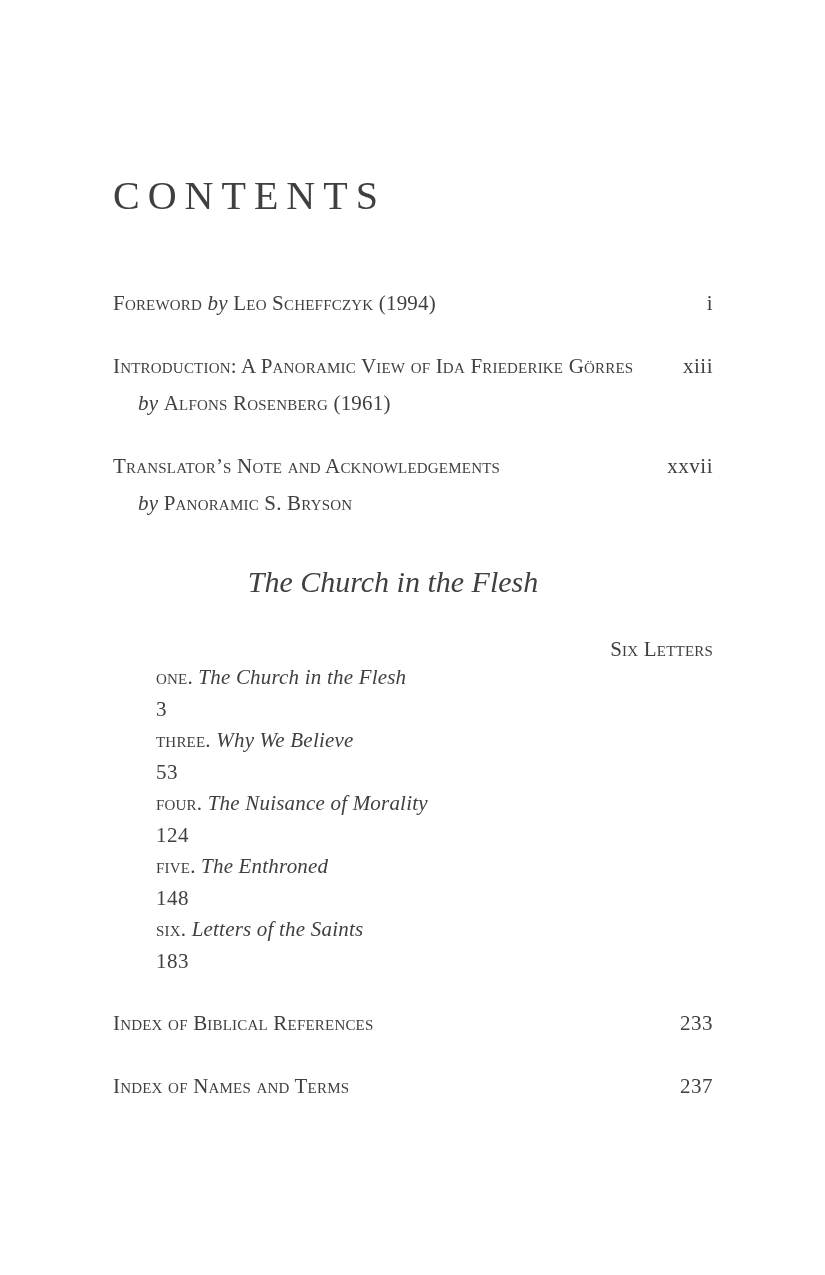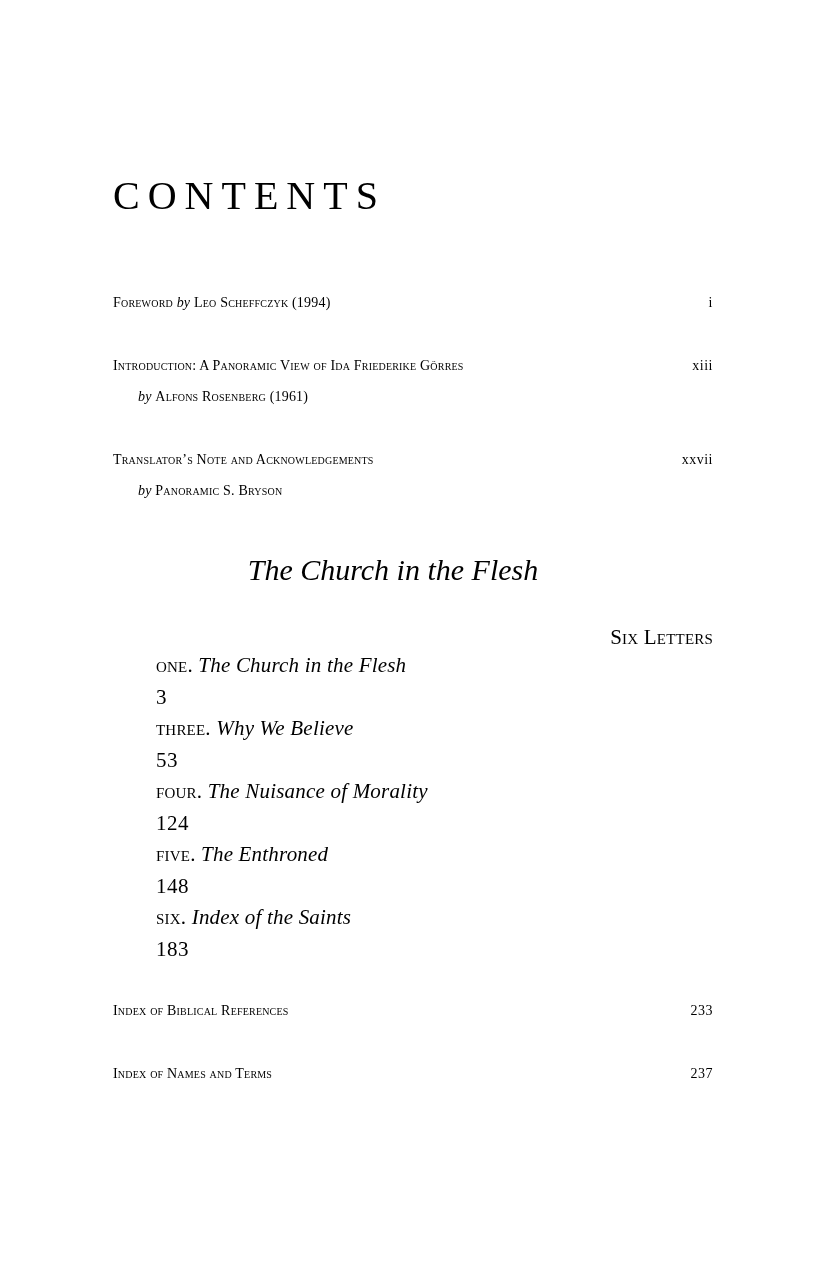--- a/index.html
+++ b/index.html
@@ -1,49 +1,49 @@
 <!DOCTYPE html>
 <html><head>
 <meta charset="utf-8">
 <style>
   html, body { margin: 0; padding: 0; background: #ffffff; }
   .page {
     position: relative;
     width: 825px;
     height: 1275px;
     background: #ffffff;
-    color: #000000;
+    color: #404040;
     font-family: "Liberation Serif", serif;
     box-sizing: border-box;
     padding: 176px 112px 0 113px;
     overflow: hidden;
   }
   .contents-title {
     font-size: 40px;
     font-weight: 400;
     letter-spacing: 8px;
     line-height: 1;
     margin: 0 0 74px 0;
   }
   .entry {
-    font-size: 14px;
+    font-size: 21px;
     line-height: 26px;
     letter-spacing: 0.2px;
     margin-bottom: 37px;
   }
   .row {
     display: flex;
     justify-content: space-between;
     align-items: baseline;
   }
   .sc { font-variant: small-caps; }
   .it { font-style: italic; }
   .byword { font-style: italic; }
   .pagenum { margin-left: 18px; white-space: nowrap; letter-spacing: 0.5px; }
-  .cont { margin-top: 5px; padding-left: 25px; }
+  .cont { margin-top: 11px; padding-left: 25px; }
   .section-heading {
     font-style: italic;
     font-size: 30px;
     font-weight: 400;
     line-height: 36px;
     text-align: center;
     margin: 48px 40px 36px 0;
   }
   .letters-heading {
     font-size: 21px;
@@ -114,21 +114,21 @@
     </div>
     <div class="chapter-row">
       <span><span class="sc">four.</span> <span class="it">The Nuisance of Morality</span></span>
       <span class="pagenum">124</span>
     </div>
     <div class="chapter-row">
       <span><span class="sc">five.</span> <span class="it">The Enthroned</span></span>
       <span class="pagenum">148</span>
     </div>
     <div class="chapter-row">
-      <span><span class="sc">six.</span> <span class="it">Index of the Saints</span></span>
+      <span><span class="sc">six.</span> <span class="it">Letters of the Saints</span></span>
       <span class="pagenum">183</span>
     </div>
   </div>
 
   <div class="back-matter">
     <div class="entry">
       <div class="row">
         <span class="sc">Index of Biblical References</span>
         <span class="pagenum">233</span>
       </div>

